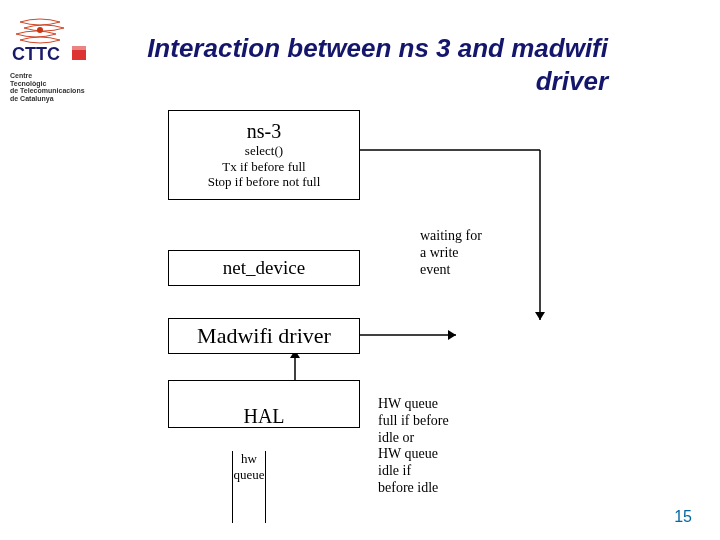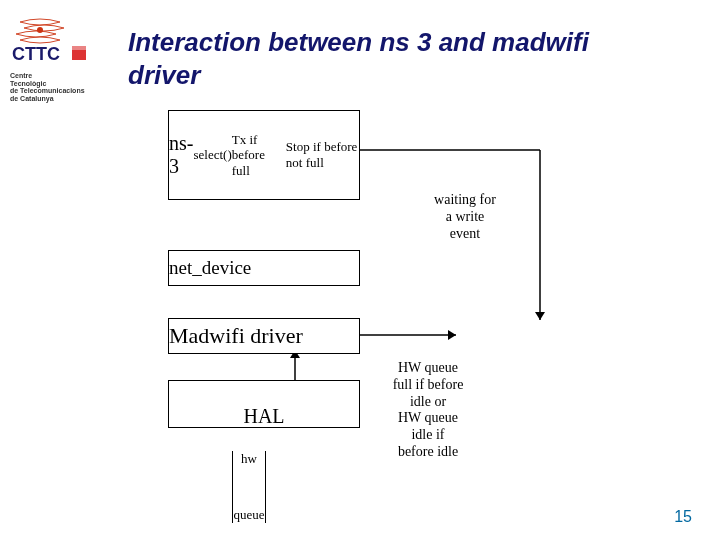--- a/index.html
+++ b/index.html
@@ -16,52 +16,55 @@
     left:10px; top:14px;
     width:100px;
   }
   .logo-img { width:100px; height:52px; }
   .logo-txt {
     font-size:7px; line-height:1.1; color:#333; margin-top:2px;
     font-weight:bold;
   }
   .title {
     position:absolute;
-    left:128px; top:26px;
+    left:128px; top:32px;
     width:480px;
     color:#13166b;
     font-weight:700;
     font-style:italic;
     font-size:26px;
     line-height:1.25;
+    text-align:right;
   }
   .diagram {
     position:absolute;
     left:120px; top:110px;
     width:500px; height:380px;
   }
   .box {
     position:absolute;
     border:1.5px solid #000;
     background:#fff;
     display:flex;
-    flex-direction:row;
+    flex-direction:column;
     align-items:center;
+    justify-content:center;
     font-family:"Times New Roman", Times, serif;
     color:#000;
   }
   .box .big { font-size:20px; }
   .box .sm { font-size:13px; line-height:1.2; }
   .label {
     position:absolute;
     font-family:"Times New Roman", Times, serif;
     font-size:14px;
     color:#000;
-    text-align:center;
+    text-align:left;
     line-height:1.2;
+    margin-top:36px;
   }
   .pagenum {
     position:absolute;
     right:28px; bottom:14px;
     font-size:16px;
     color:#0369a1;
   }
   svg.lines {
     position:absolute;
     left:0; top:0;
@@ -121,21 +124,21 @@
   <div class="box" style="left:48px; top:140px; width:192px; height:36px;">
     <div class="big" style="font-size:19px">net_device</div>
   </div>
 
   <div class="box" style="left:48px; top:208px; width:192px; height:36px;">
     <div class="big" style="font-size:22px">Madwifi driver</div>
   </div>
 
   <div class="box" style="left:48px; top:270px; width:192px; height:48px; flex-direction:column; justify-content:space-between; padding:0;">
     <div style="flex:0 0 70px; display:flex; align-items:center; justify-content:center;" class="big">HAL</div>
-    <div style="flex:0 0 72px; height:100%; border-left:1.5px solid #000; border-right:1.5px solid #000; display:flex; flex-direction:column; align-items:center; justify-content:space-between; margin-right:30px;">
+    <div style="flex:0 0 72px; height:100%; border-left:1.5px solid #000; border-right:1.5px solid #000; display:flex; flex-direction:column; align-items:center; justify-content:flex-start; margin-right:30px;">
       <div class="sm">hw</div>
       <div class="sm">queue</div>
     </div>
   </div>
 
 
   <div class="label" style="left:300px; top:82px; width:90px;">
     <span>waiting for</span><br>
     <span>a write</span><br>
     <span>event</span>

